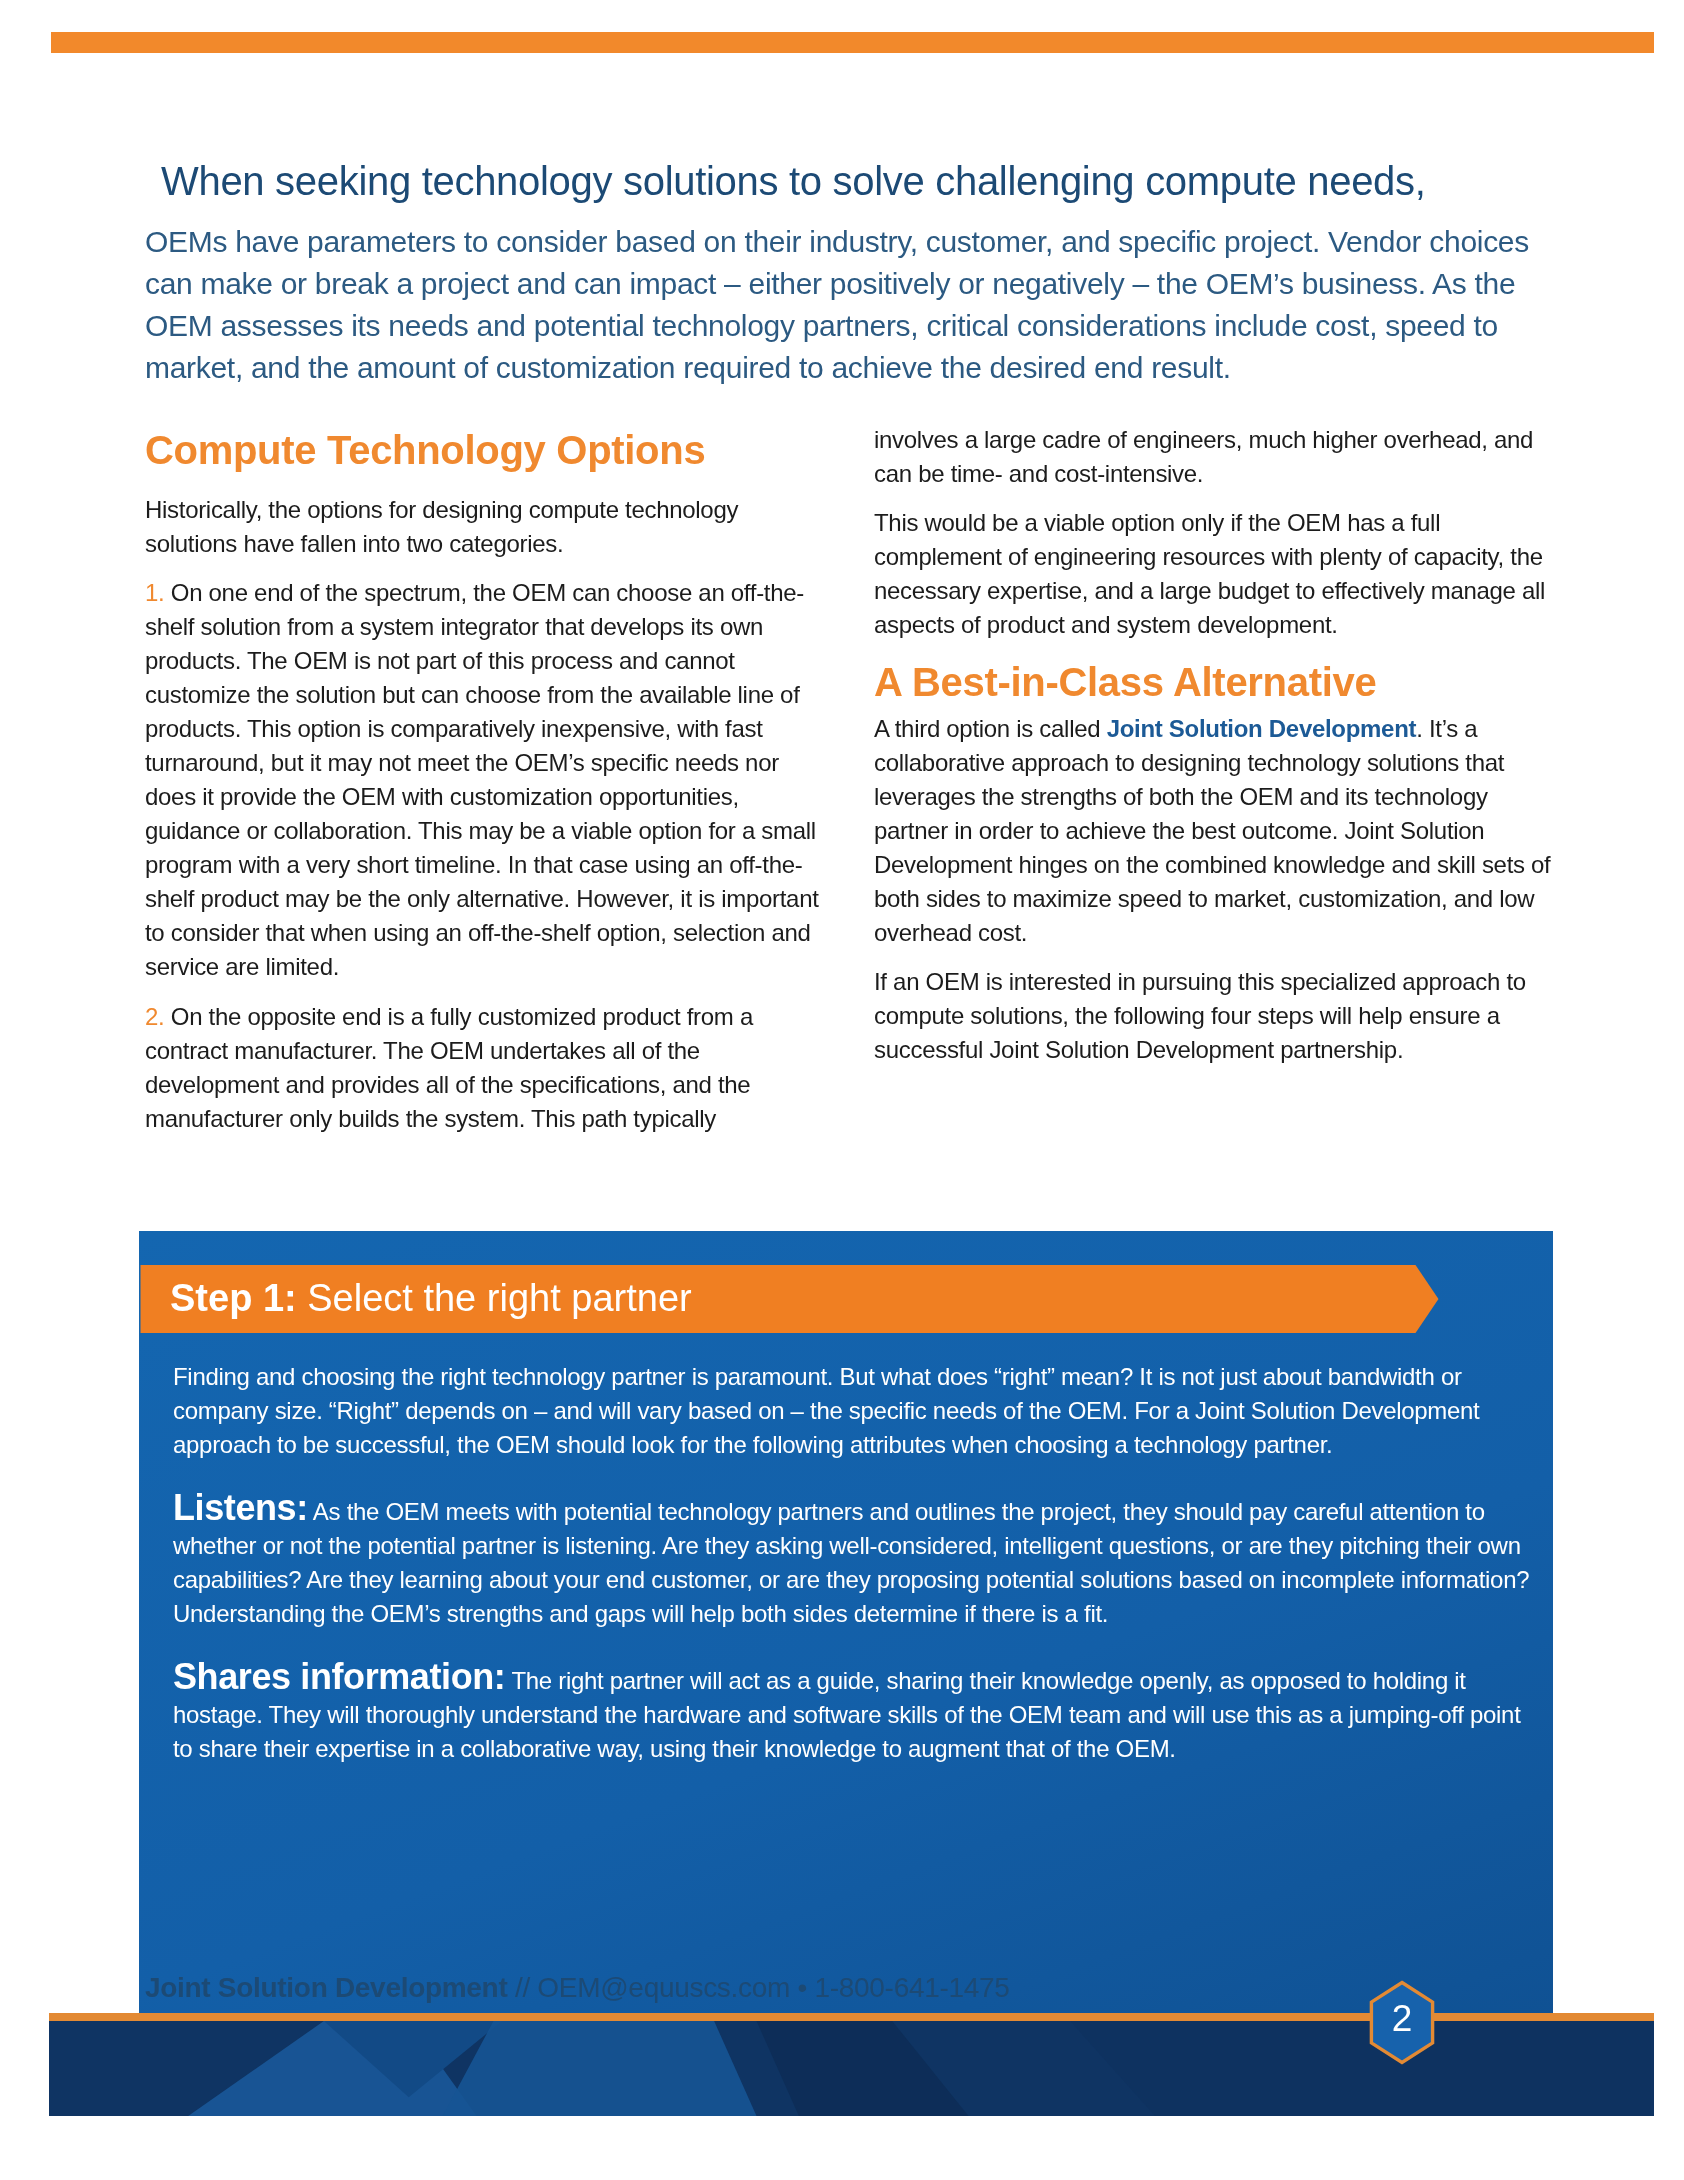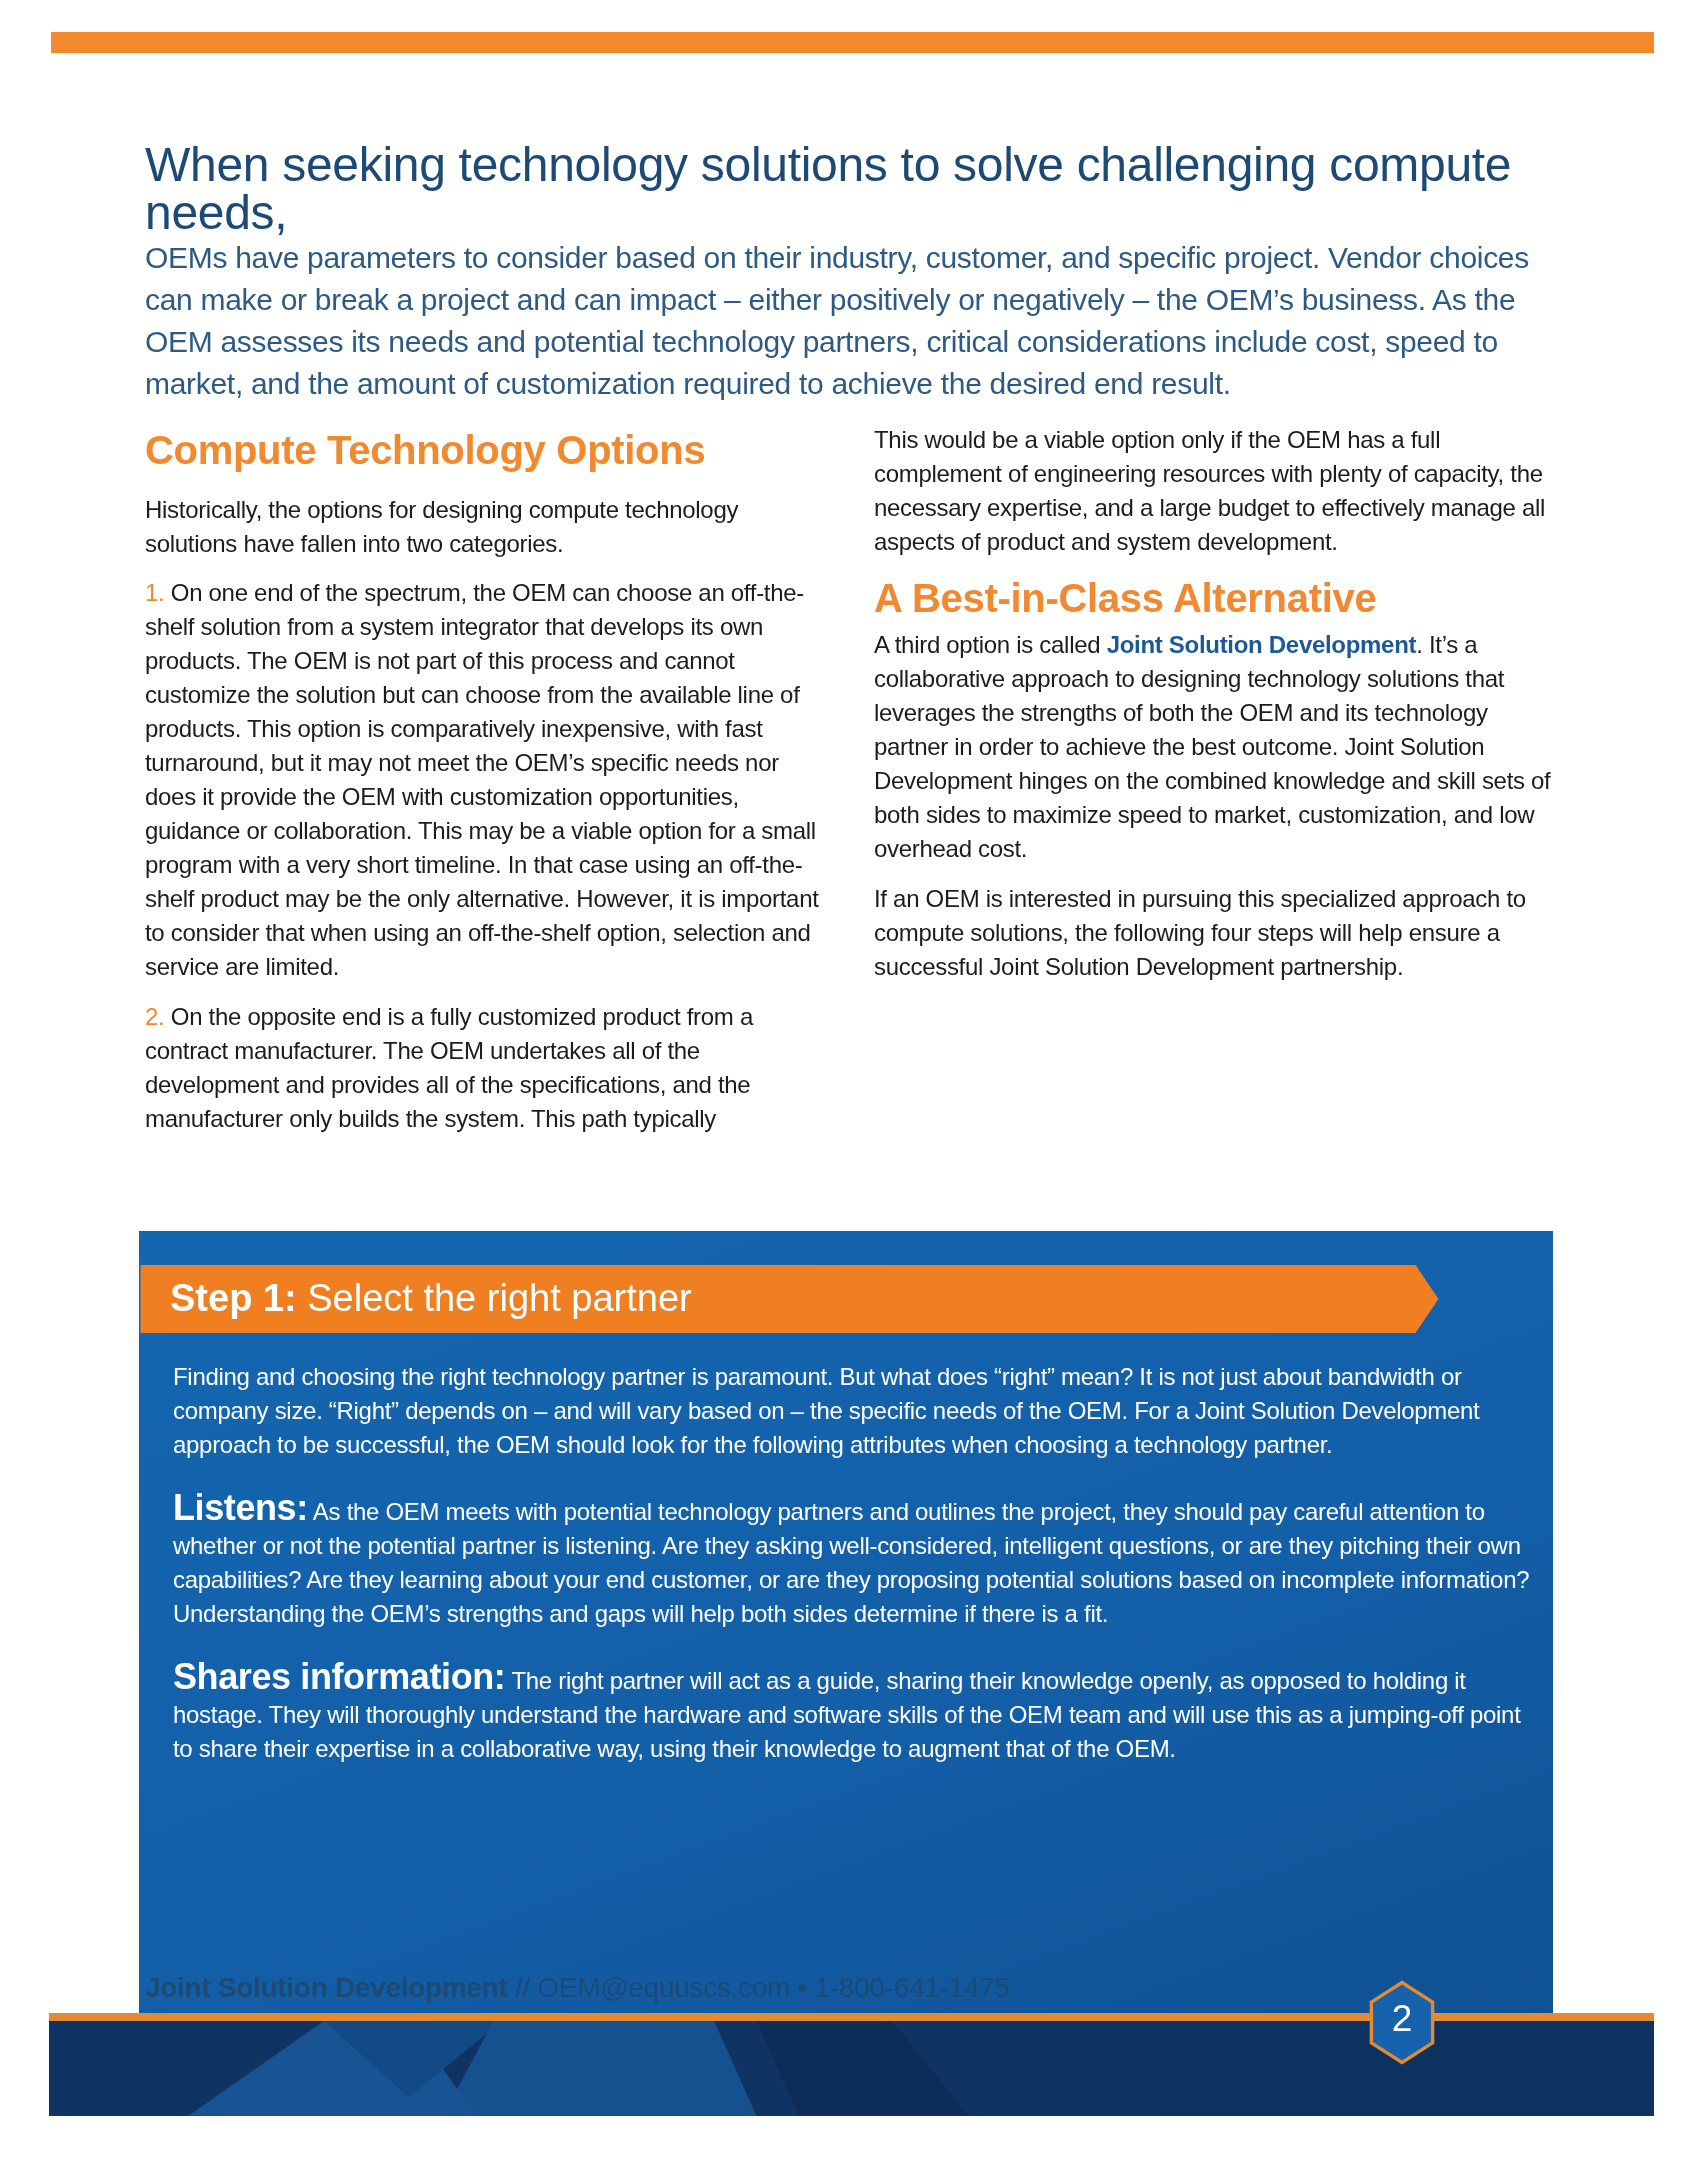--- a/index.html
+++ b/index.html
@@ -3,21 +3,21 @@
 <meta charset="utf-8">
 <style>
   html, body { margin:0; padding:0; background:#ffffff; }
   body { width:1685px; height:2181px; position:relative; overflow:hidden;
          font-family:"Liberation Sans", sans-serif; }
 
   .top-bar { position:absolute; left:51px; top:32px; width:1603px; height:21px;
              background:#f2892b; }
 
   .intro { position:absolute; left:145px; top:141px; width:1431px; }
-  .intro-headline { font-size:48px; color:#1c4a75; line-height:48px; margin:0; font-weight:normal; letter-spacing:-0.3px; }
+  .intro-headline { font-size:40px; color:#1c4a75; line-height:48px; margin:16px; font-weight:normal; letter-spacing:-0.3px; }
   .intro-body { font-size:30px; color:#2c5a82; line-height:42px; margin:0; letter-spacing:-0.3px; }
 
   .col { position:absolute; top:426px; width:690px; color:#1c1c1c; font-size:24px; line-height:34px; letter-spacing:-0.3px; }
   .col-left { left:145px; }
   .col-right { left:874px; top:423px; }
   .col p { margin:0 0 15.3px 0; }
   .section-heading { font-size:40px; font-weight:bold; color:#f0892f; margin:0 0 19px 0; line-height:48px; letter-spacing:-0.3px; }
   .col-right .section-heading { margin-top:1.7px; margin-bottom:6px; }
   .num { color:#f0892f; }
   .hl { color:#1c5a96; font-weight:bold; }
@@ -52,20 +52,21 @@
 </section>
 
 <section class="col col-left">
   <h2 class="section-heading">Compute Technology Options</h2>
   <p>Historically, the options for designing compute technology solutions have fallen into two categories.</p>
   <p><span class="num">1.</span><span> On one end of the spectrum, the OEM can choose an off-the-shelf solution from a system integrator that develops its own products. The OEM is not part of this process and cannot customize the solution but can choose from the available line of products. This option is comparatively inexpensive, with fast turnaround, but it may not meet the OEM’s specific needs nor does it provide the OEM with customization opportunities, guidance or collaboration. This may be a viable option for a small program with a very short timeline. In that case using an off-the-shelf product may be the only alternative. However, it is important to consider that when using an off-the-shelf option, selection and service are limited.</span></p>
   <p><span class="num">2.</span><span> On the opposite end is a fully customized product from a contract manufacturer. The OEM undertakes all of the development and provides all of the specifications, and the manufacturer only builds the system. This path typically</span></p>
 </section>
 
 <section class="col col-right">
+  <p>involves a large cadre of engineers, much higher overhead, and can be time- and cost-intensive.</p>
   <p>This would be a viable option only if the OEM has a full complement of engineering resources with plenty of capacity, the necessary expertise, and a large budget to effectively manage all aspects of product and system development.</p>
   <h2 class="section-heading">A Best-in-Class Alternative</h2>
   <p><span>A third option is called </span><span class="hl">Joint Solution Development</span><span>. It’s a collaborative approach to designing technology solutions that leverages the strengths of both the OEM and its technology partner in order to achieve the best outcome. Joint Solution Development  hinges on the combined knowledge and skill sets of both sides to maximize speed to market, customization, and low overhead cost.</span></p>
   <p>If an OEM is interested in pursuing this specialized approach to compute solutions, the following four steps will help ensure a successful Joint Solution Development partnership.</p>
 </section>
 
 <section class="step-box">
   <div class="step-banner">
     <svg width="1301" height="68" viewBox="0 0 1527 80">
       <polygon points="0,0 1500,0 1527,40 1500,80 0,80" fill="#f07f22"></polygon>

